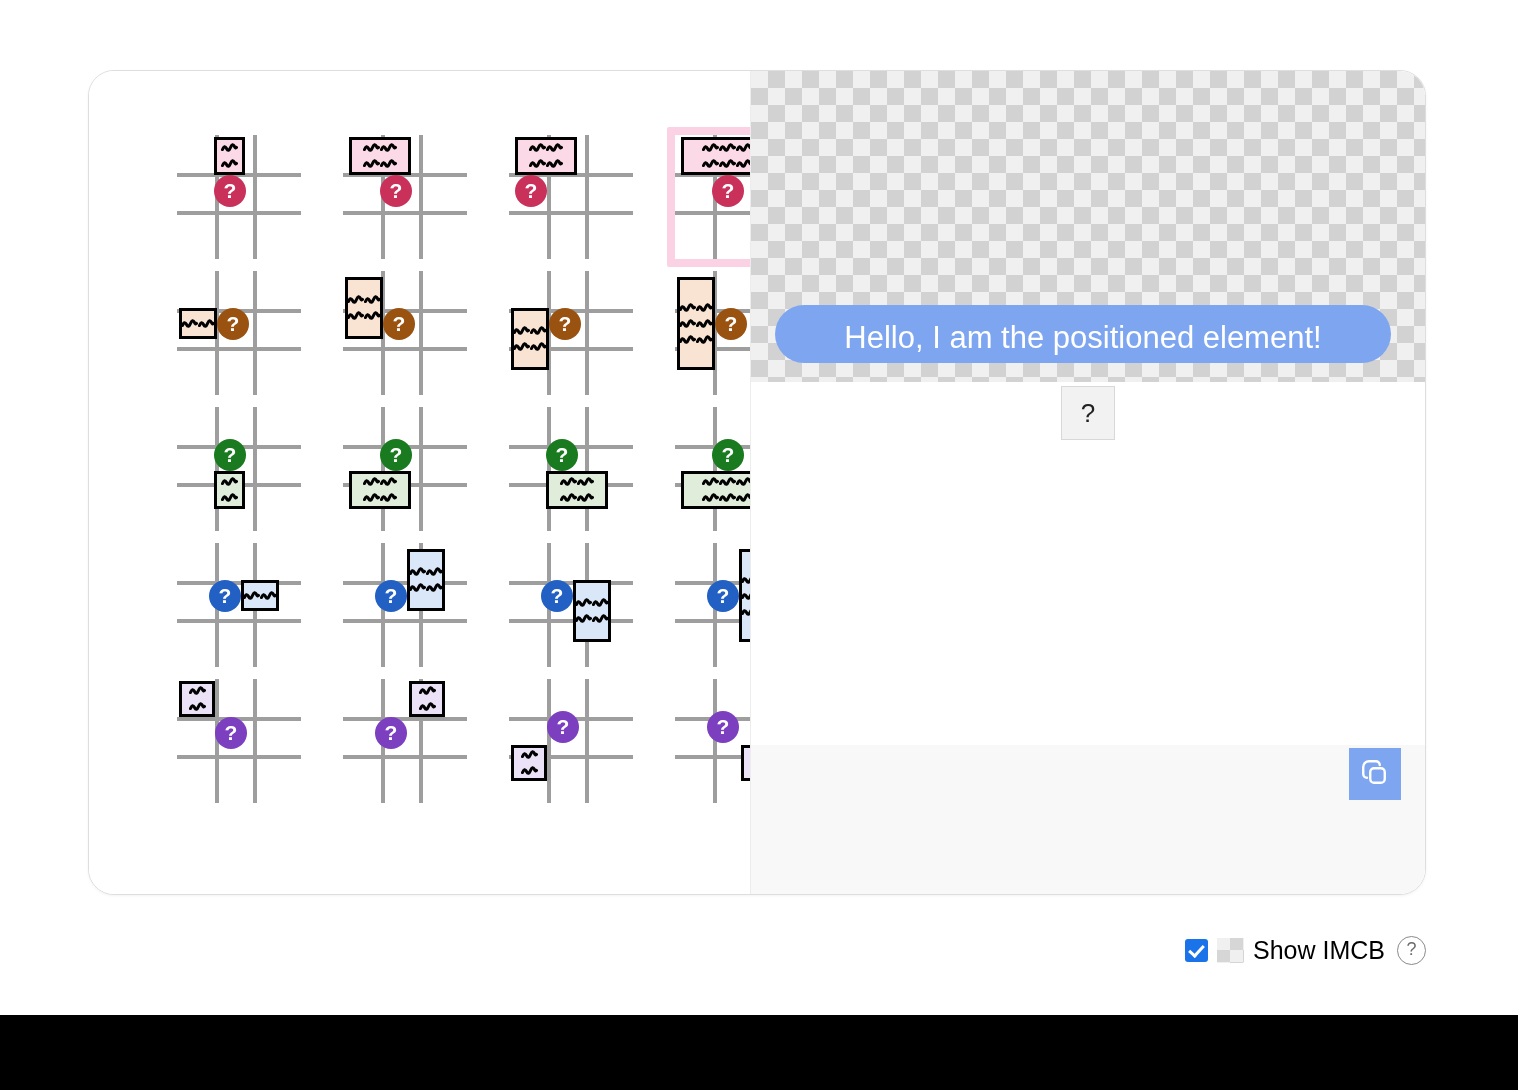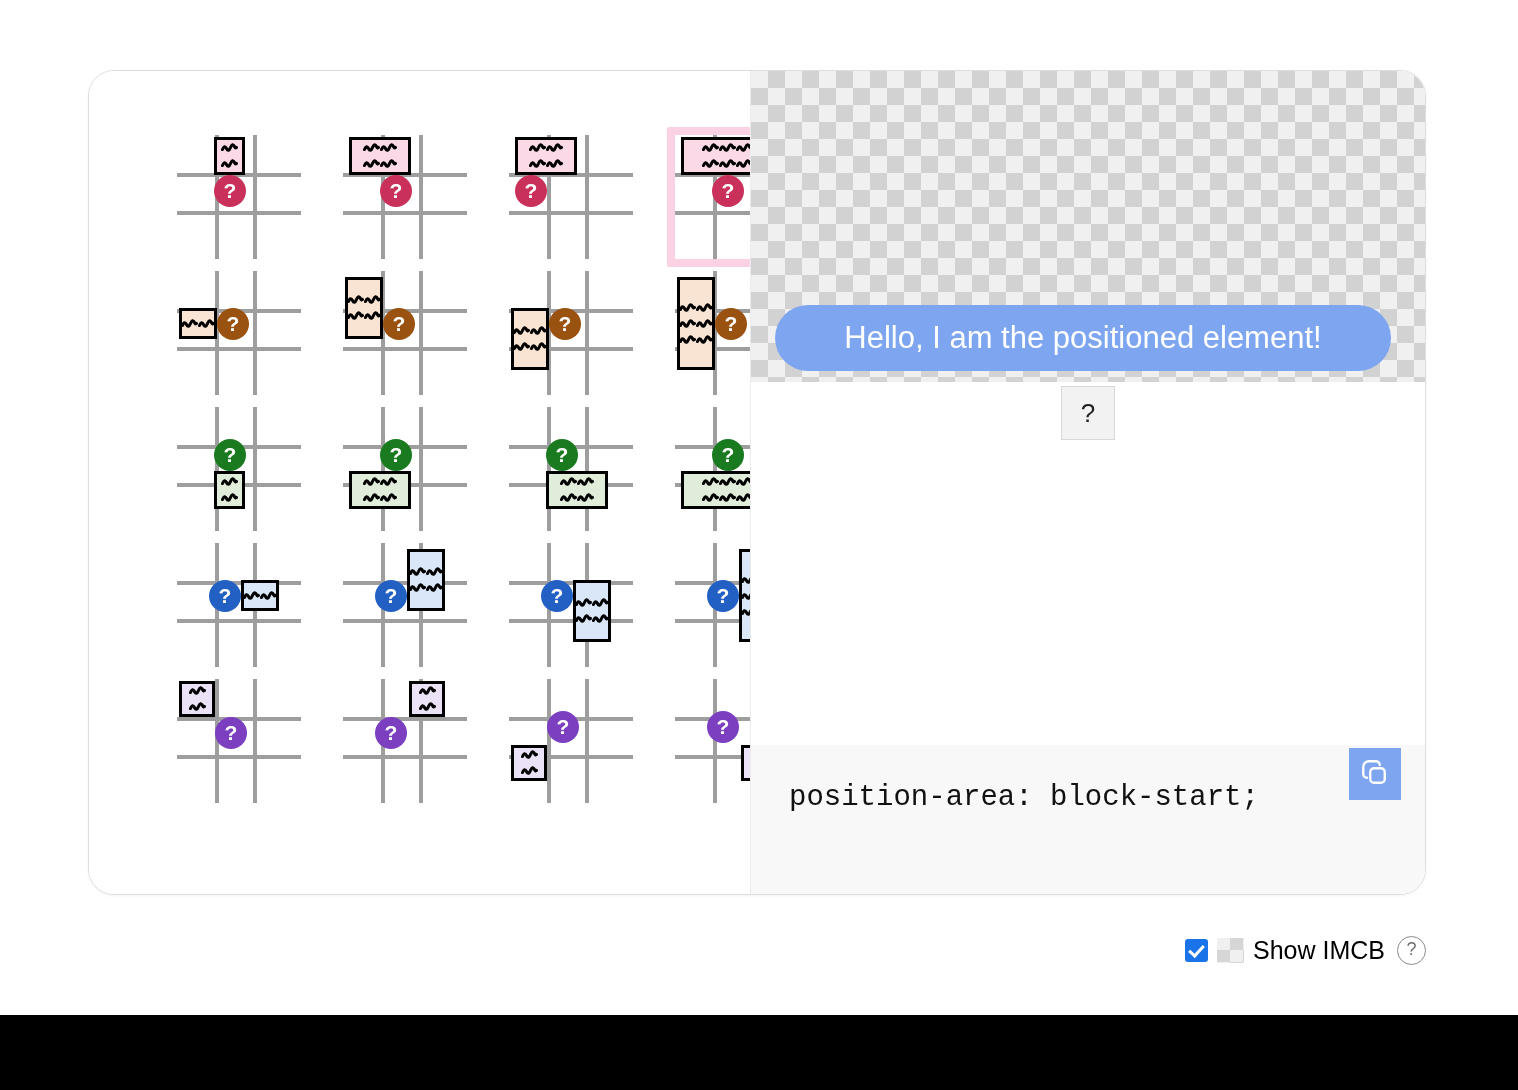--- a/index.html
+++ b/index.html
@@ -147,21 +147,21 @@
       linear-gradient(45deg, #d2d2d2 25%, transparent 25%, transparent 75%, #d2d2d2 75%);
     background-color: #f0f0f0;
     background-size: 34px 34px;
     background-position: 0 0, 17px 17px;
   }
   #positioned-bubble {
     position: absolute;
     left: 24px;
     top: 234px;
     width: 616px;
-    height: 66px;
+    height: 58px;
     background: #7da5f0;
     border-radius: 33px;
     color: #ffffff;
     font-size: 31px;
     line-height: 66px;
     text-align: center;
     font-family: "Liberation Sans", sans-serif;
     white-space: nowrap;
   }
   #anchor-element {
@@ -930,21 +930,20 @@
 
   <div id="right-pane">
 
     <div id="checkerboard"></div>
 
     <div id="positioned-bubble">Hello, I am the positioned element!</div>
 
     <div id="anchor-element">?</div>
 
     <div id="code-area">
-      <div id="code-text">position-area: block-start;</div>
       <button id="copy-button">
         <span>
           <svg width="30" height="30" viewBox="0 0 24 24" fill="none" stroke="#ffffff" stroke-width="1.9" stroke-linecap="round" stroke-linejoin="round">
             <rect x="8.2" y="8.2" width="11.6" height="11.6" rx="3"></rect>
             <path d="M15.8 5.6 a3 3 0 0 0 -3 -3 H7.2 a4.6 4.6 0 0 0 -4.6 4.6 v5.6 a3 3 0 0 0 3 3"></path>
           </svg>
         </span>
       </button>
     </div>
 

